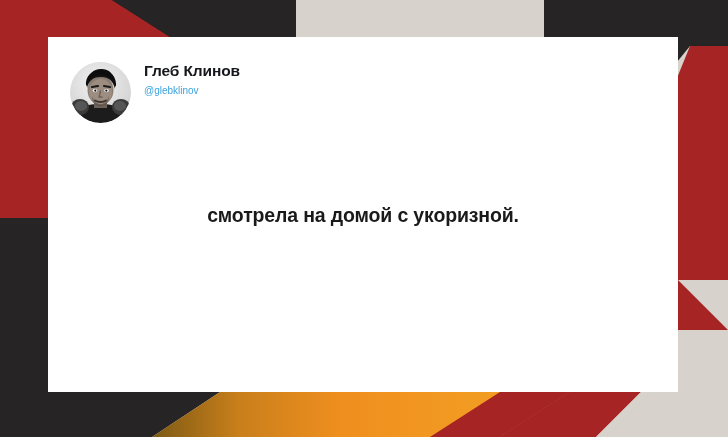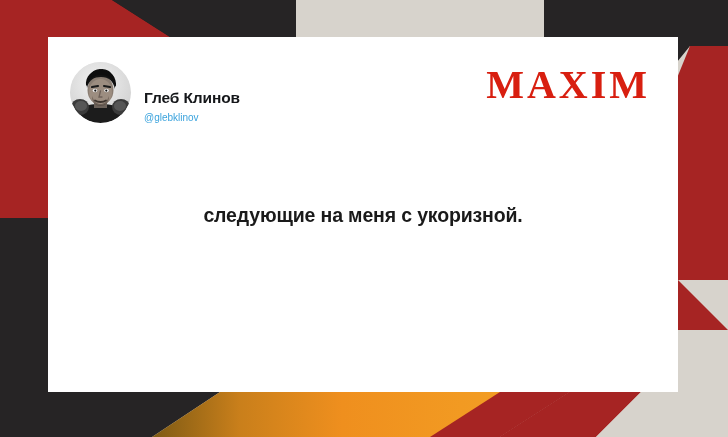--- a/index.html
+++ b/index.html
@@ -51,21 +51,21 @@
     left: 0;
     top: 0;
     width: 100%;
     height: 92px;
     display: flex;
     align-items: flex-start;
   }
 
   #author {
     display: flex;
-    align-items: flex-end;
+    align-items: flex-start;
     margin-left: 22px;
     margin-top: 25px;
   }
 
   #avatar {
     width: 61px;
     height: 61px;
     border-radius: 50%;
     overflow: hidden;
     flex: 0 0 auto;
@@ -240,23 +240,22 @@
           </svg>
         </div>
 
         <div id="author-text">
           <div id="author-name">Глеб Клинов</div>
           <div id="author-handle">@glebklinov</div>
         </div>
 
       </div>
 
-      <div id="brand">MAXIM</div>
 
     </div>
 
     <div id="quote">
-      <span class="line">следующие на меня с укоризной.</span>
+      <span class="line">смотрела на домой с укоризной.</span>
     </div>
 
   </div>
 
 </div>
 
 </body></html>

